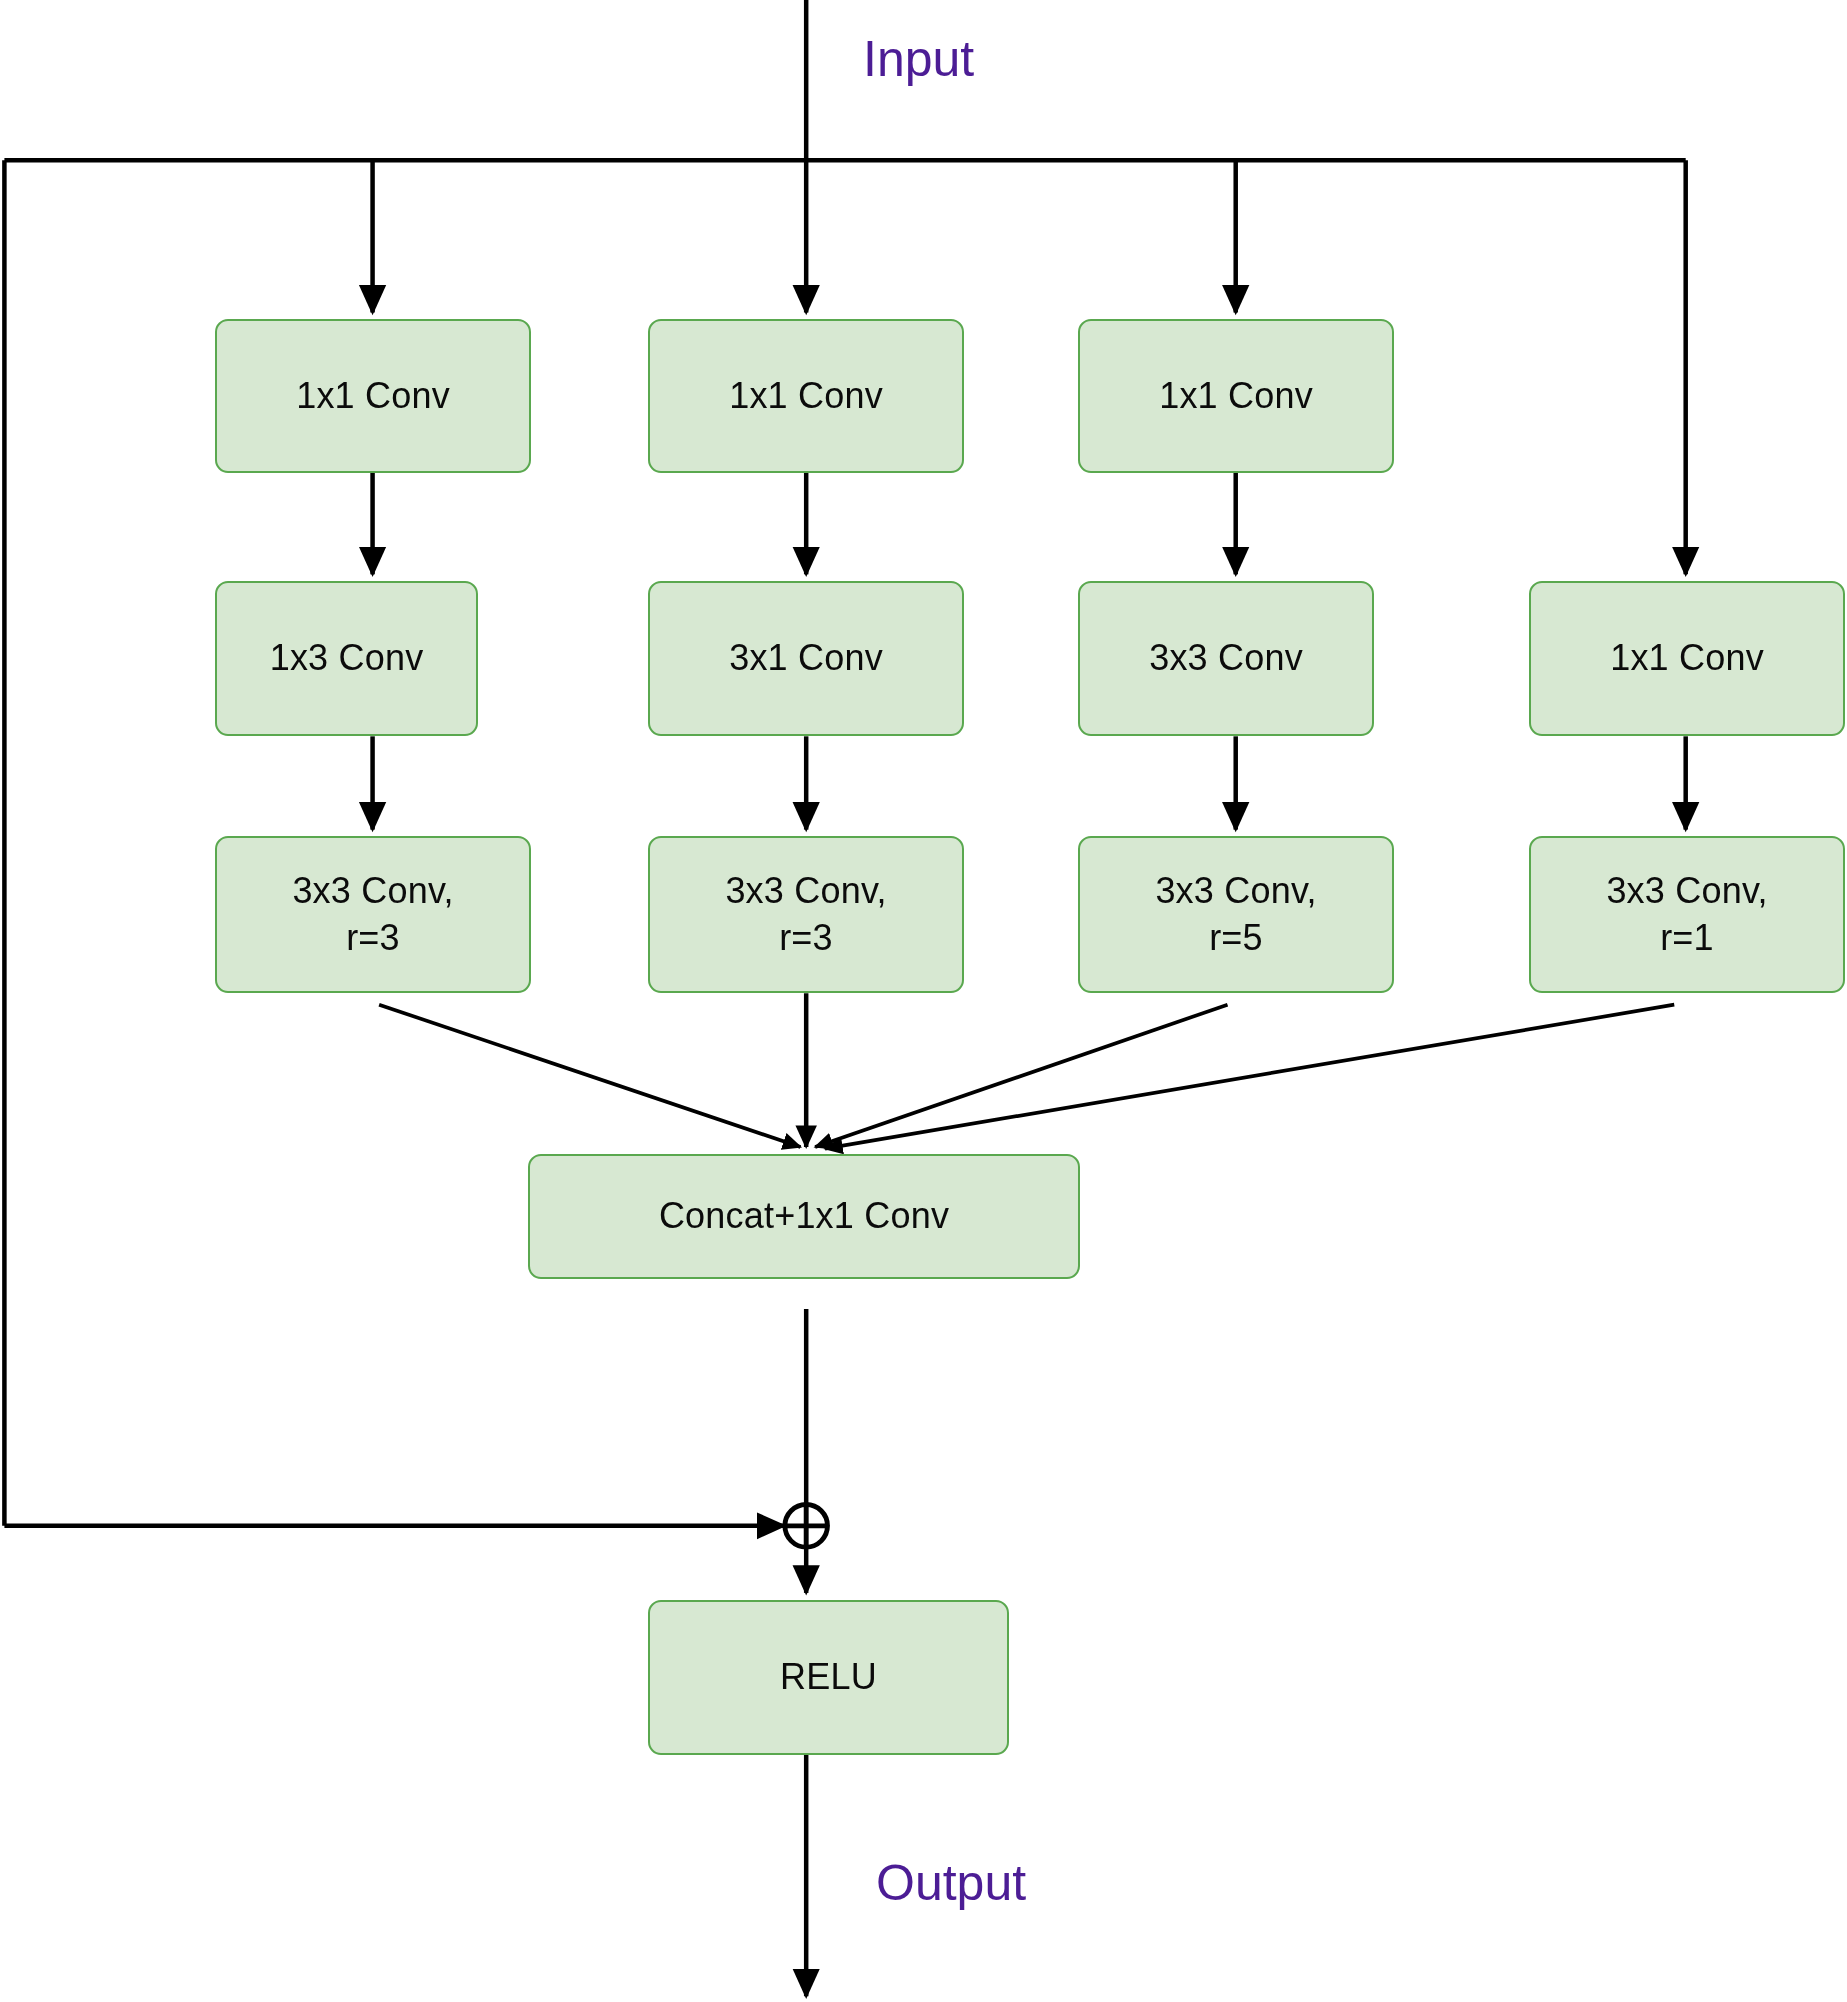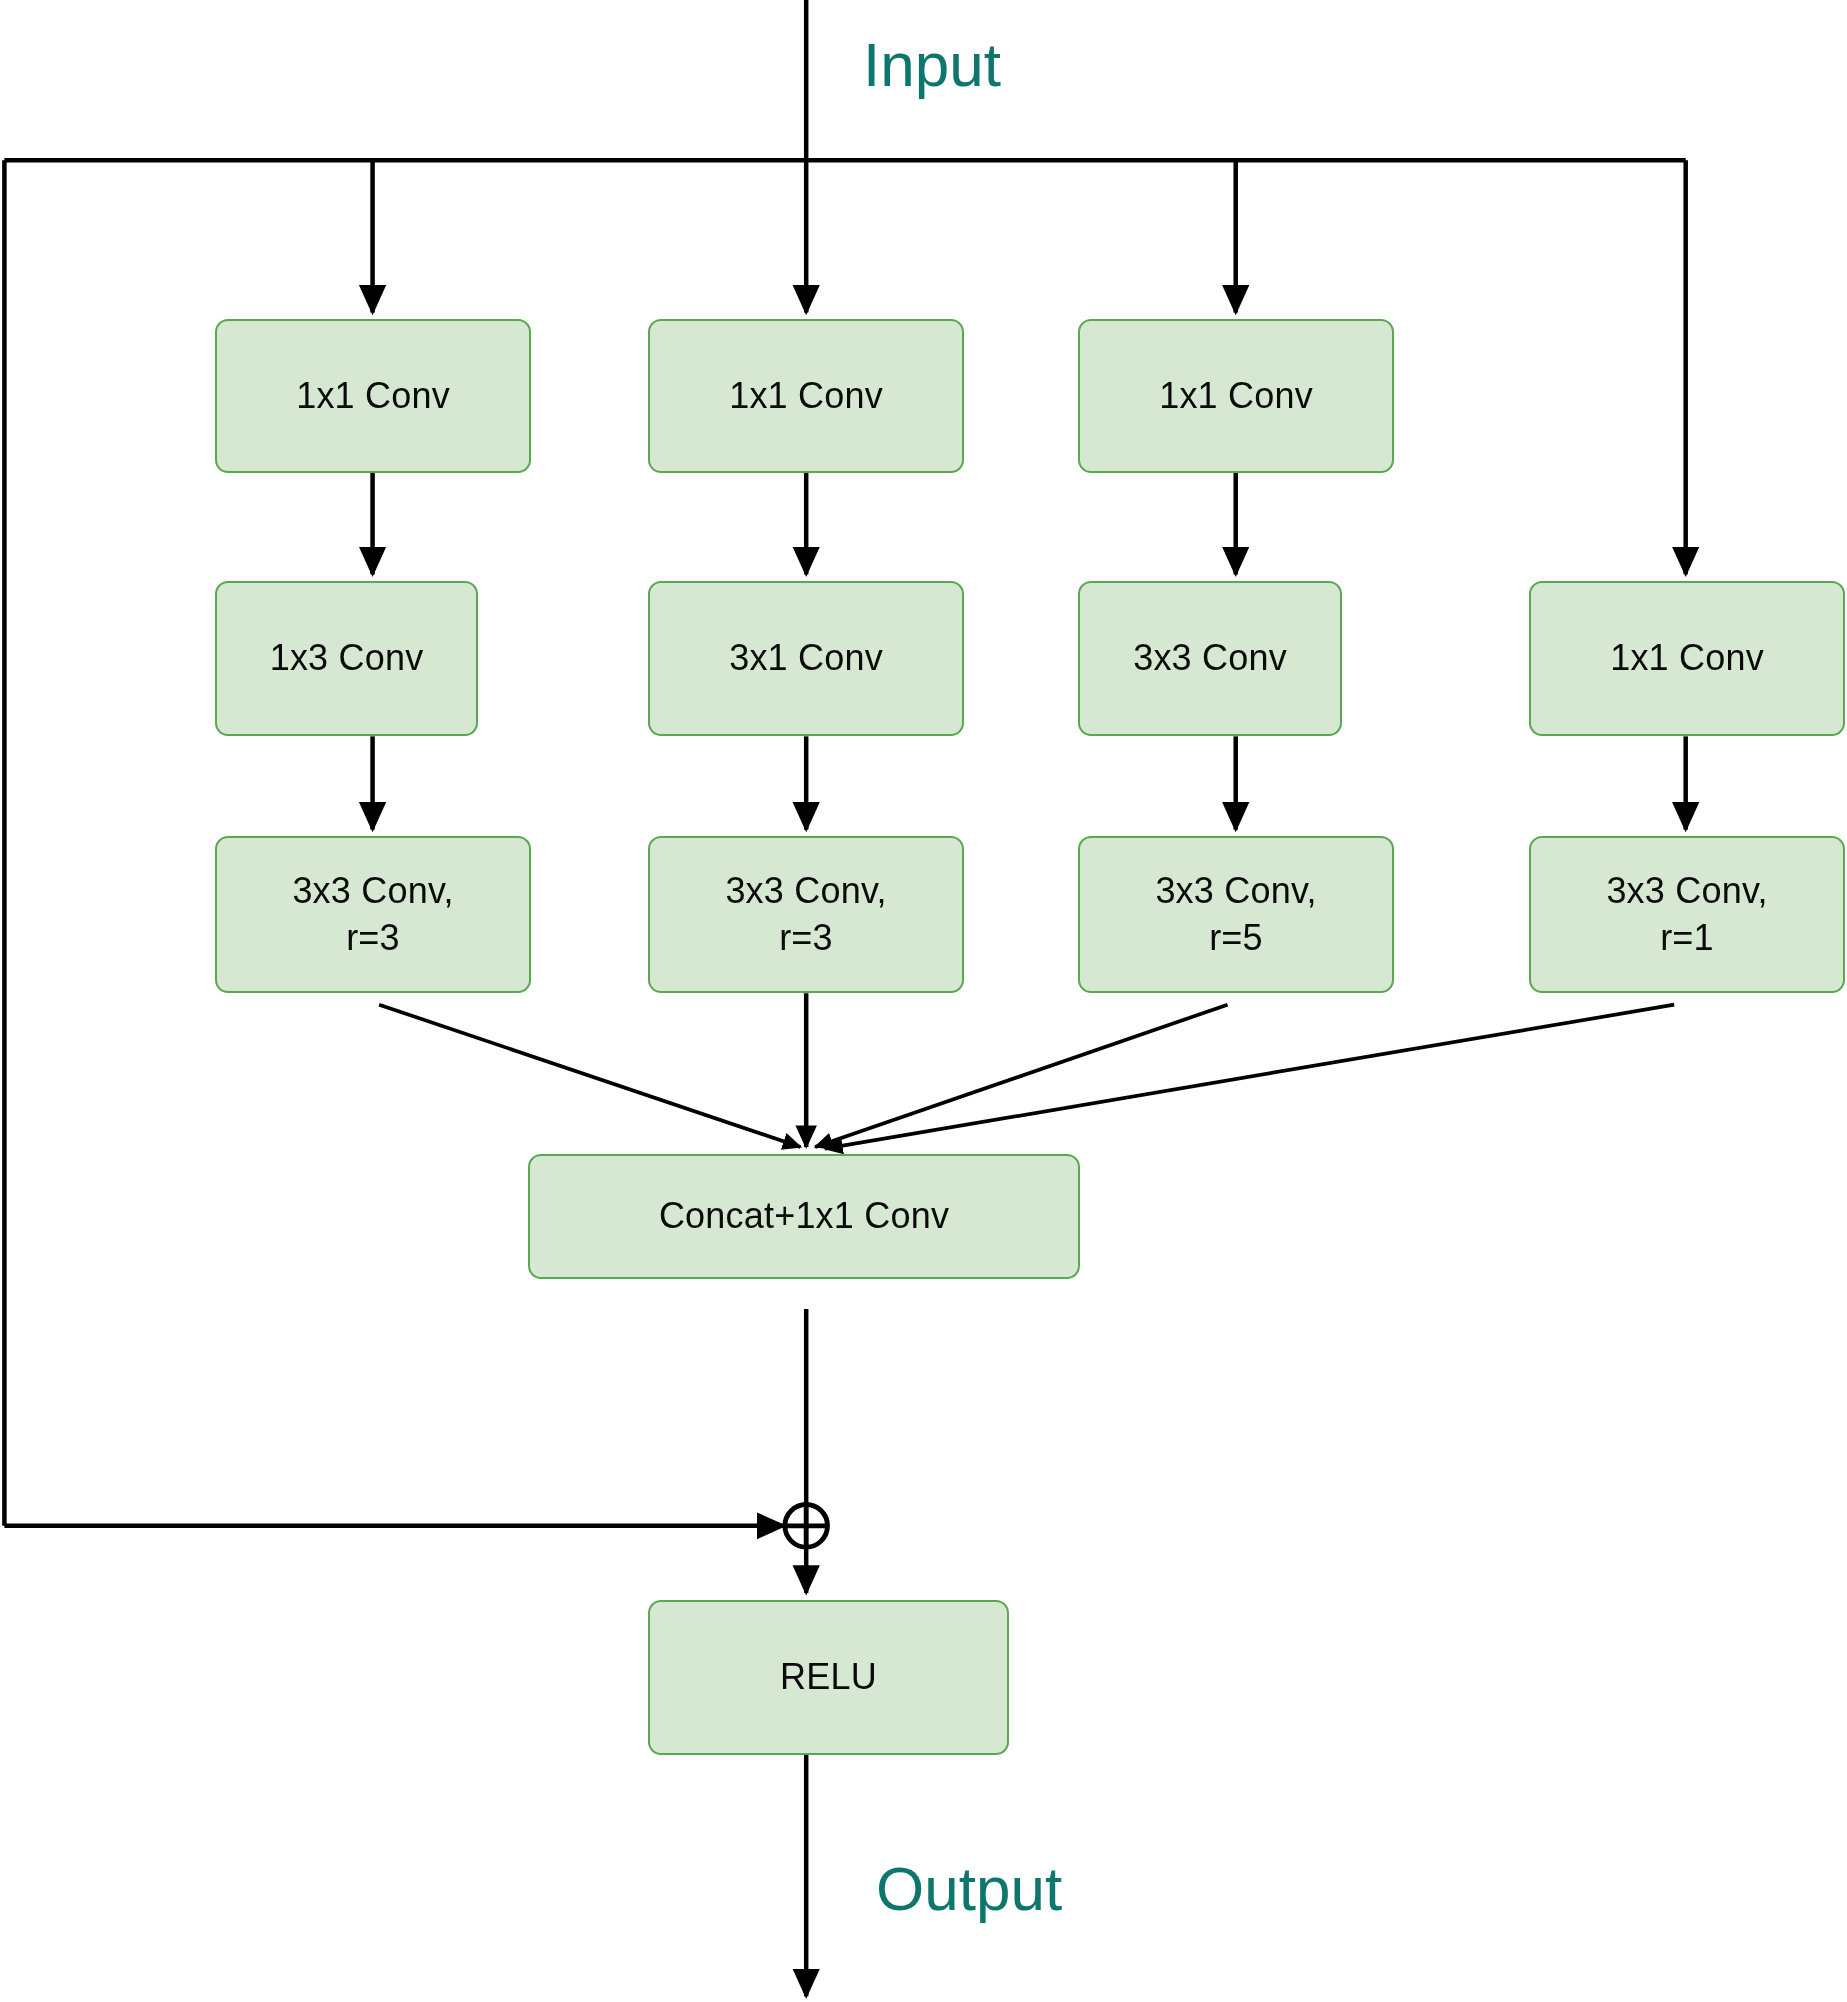--- a/index.html
+++ b/index.html
@@ -17,22 +17,22 @@
     justify-content:center;
     text-align:center;
     color:#0b0b0b;
     font-size:36px;
     line-height:1.28;
     white-space:pre-line;
     letter-spacing:0.2px;
   }
   .io-label{
     position:absolute;
-    color:#0f766e;
-    font-size:62px;
+    color:#4c1d95;
+    font-size:50px;
     line-height:1;
     white-space:nowrap;
   }
 </style>
 </head>
 <body>
 
 <div id="canvas">
 
   <svg id="wires" viewBox="0 0 2258 2447" xmlns="http://www.w3.org/2000/svg">
@@ -93,21 +93,21 @@
 
   <div class="io-label" style="left:863px; top:34px;">Input</div>
   <div class="io-label" style="left:876px; top:1858px;">Output</div>
 
   <div class="node" style="left:215px; top:319px; width:316px; height:154px;">1x1 Conv</div>
   <div class="node" style="left:648px; top:319px; width:316px; height:154px;">1x1 Conv</div>
   <div class="node" style="left:1078px; top:319px; width:316px; height:154px;">1x1 Conv</div>
 
   <div class="node" style="left:215px; top:581px; width:263px; height:155px;">1x3 Conv</div>
   <div class="node" style="left:648px; top:581px; width:316px; height:155px;">3x1 Conv</div>
-  <div class="node" style="left:1078px; top:581px; width:264px; height:155px;">3x3 Conv</div>
+  <div class="node" style="left:1078px; top:581px; width:296px; height:155px;">3x3 Conv</div>
   <div class="node" style="left:1529px; top:581px; width:316px; height:155px;">1x1 Conv</div>
 
   <div class="node" style="left:215px; top:836px; width:316px; height:157px;">3x3 Conv,
 r=3</div>
   <div class="node" style="left:648px; top:836px; width:316px; height:157px;">3x3 Conv,
 r=3</div>
   <div class="node" style="left:1078px; top:836px; width:316px; height:157px;">3x3 Conv,
 r=5</div>
   <div class="node" style="left:1529px; top:836px; width:316px; height:157px;">3x3 Conv,
 r=1</div>

